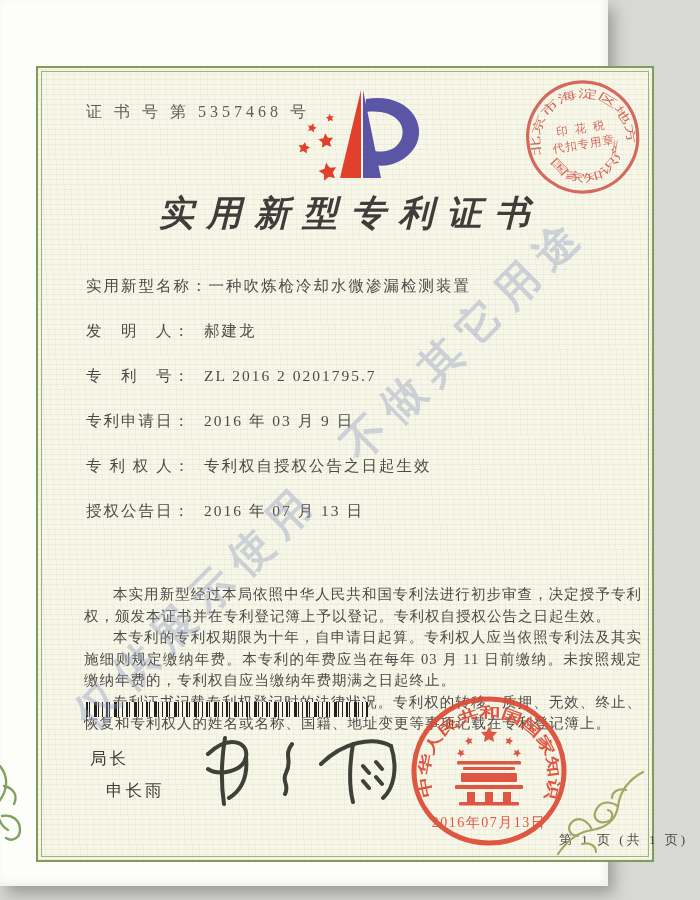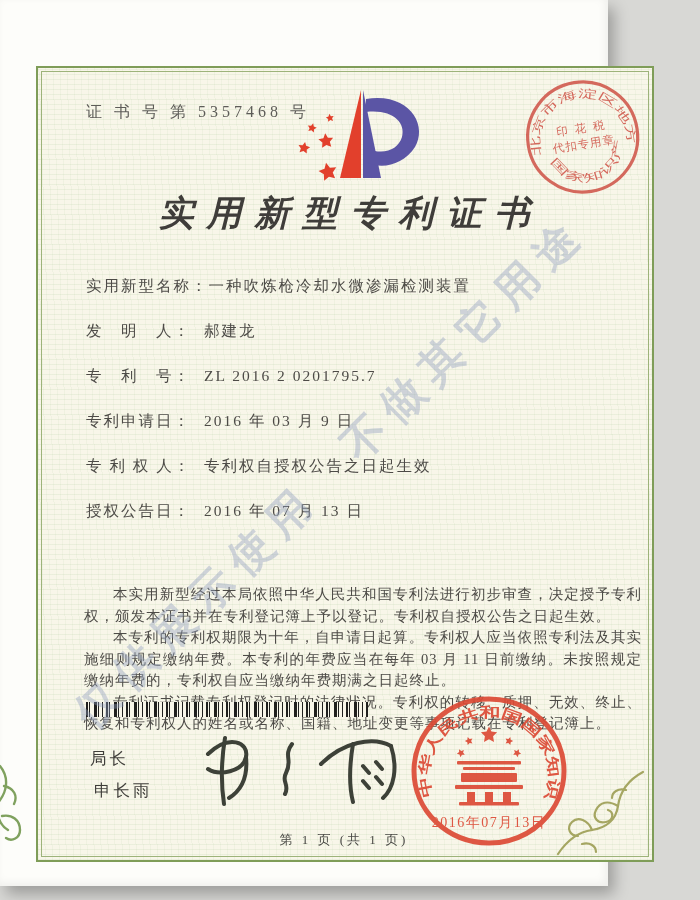--- a/index.html
+++ b/index.html
@@ -36,26 +36,26 @@
   #paragraphs{left:84px;top:541px;width:558px;z-index:2;font-size:14.5px;
               line-height:21.5px;color:#4d4b47;text-align:justify;letter-spacing:1px;margin-top:43px;}
   #paragraphs p{margin:0;text-indent:2em;}
   #barcode{left:86px;top:702px;width:282px;height:15px;z-index:2;
     background:repeating-linear-gradient(90deg,
       #20201e 0 2px,#f8f6e9 2px 3px,#20201e 3px 4px,#f8f6e9 4px 8px,
       #20201e 8px 11px,#f8f6e9 11px 12px,#20201e 12px 13px,#f8f6e9 13px 16px,
       #20201e 16px 17px,#f8f6e9 17px 20px);}
   #sig-title{left:90px;top:748px;font-size:16.5px;letter-spacing:3px;color:#3f3e3a;z-index:2;
              font-family:"Liberation Sans","DejaVu Sans",sans-serif;}
-  #sig-name{left:94px;top:780px;font-size:16.5px;letter-spacing:3px;color:#3f3e3a;z-index:2;
+  #sig-name{left:106px;top:780px;font-size:16.5px;letter-spacing:3px;color:#3f3e3a;z-index:2;
              font-family:"Liberation Sans","DejaVu Sans",sans-serif;}
   #signature{left:195px;top:722px;z-index:2;}
   #seal{left:405px;top:695px;z-index:6;opacity:.92;}
   #tax-stamp{left:522px;top:76px;z-index:6;transform:rotate(-9deg);opacity:.88;}
-  #footer{left:0;top:831px;width:688px;text-align:center;font-size:13px;
+  #footer{left:0;top:831px;width:688px;text-align:right;font-size:13px;
           letter-spacing:3px;color:#4a4a46;z-index:2;}
   #watermark{
     left:62px;top:700px;transform:rotate(-45deg);transform-origin:0 0;
     font-size:43px;letter-spacing:11px;white-space:nowrap;font-weight:600;
     color:rgba(143,158,190,.40);z-index:4;
     font-family:"Liberation Serif","DejaVu Serif",serif;
   }
   #flourish-br{left:548px;top:762px;z-index:3;}
   #flourish-bl{left:-6px;top:764px;z-index:3;}
   .seal-text{fill:#dc4a35;font-family:"Liberation Serif","DejaVu Serif",serif;}

